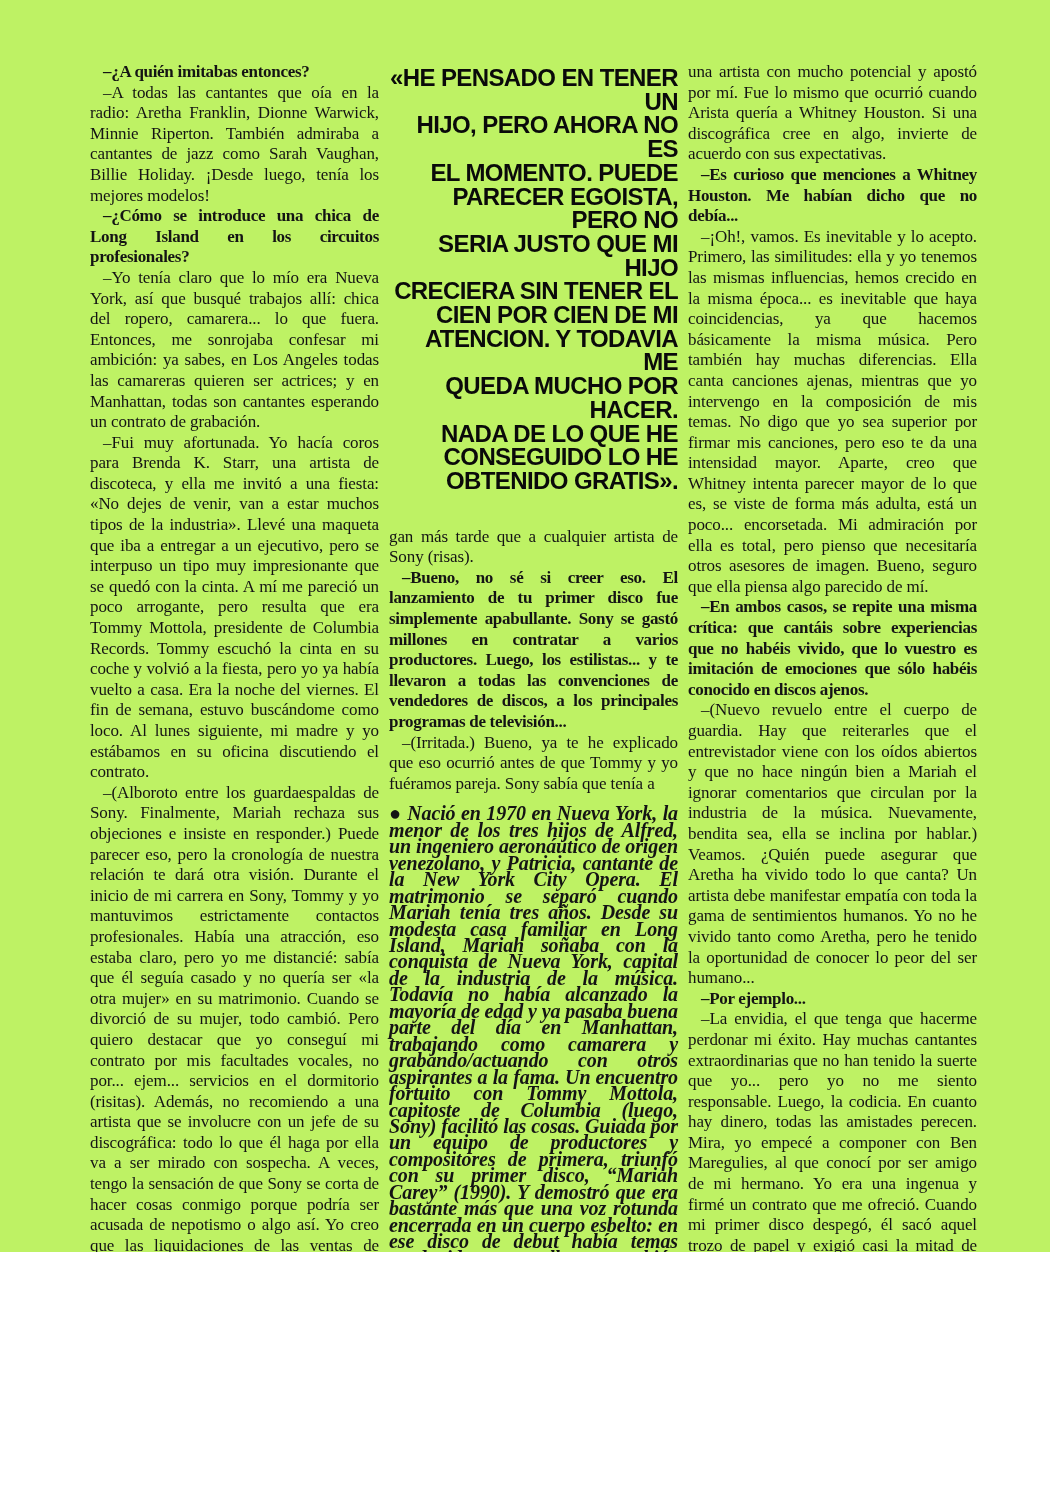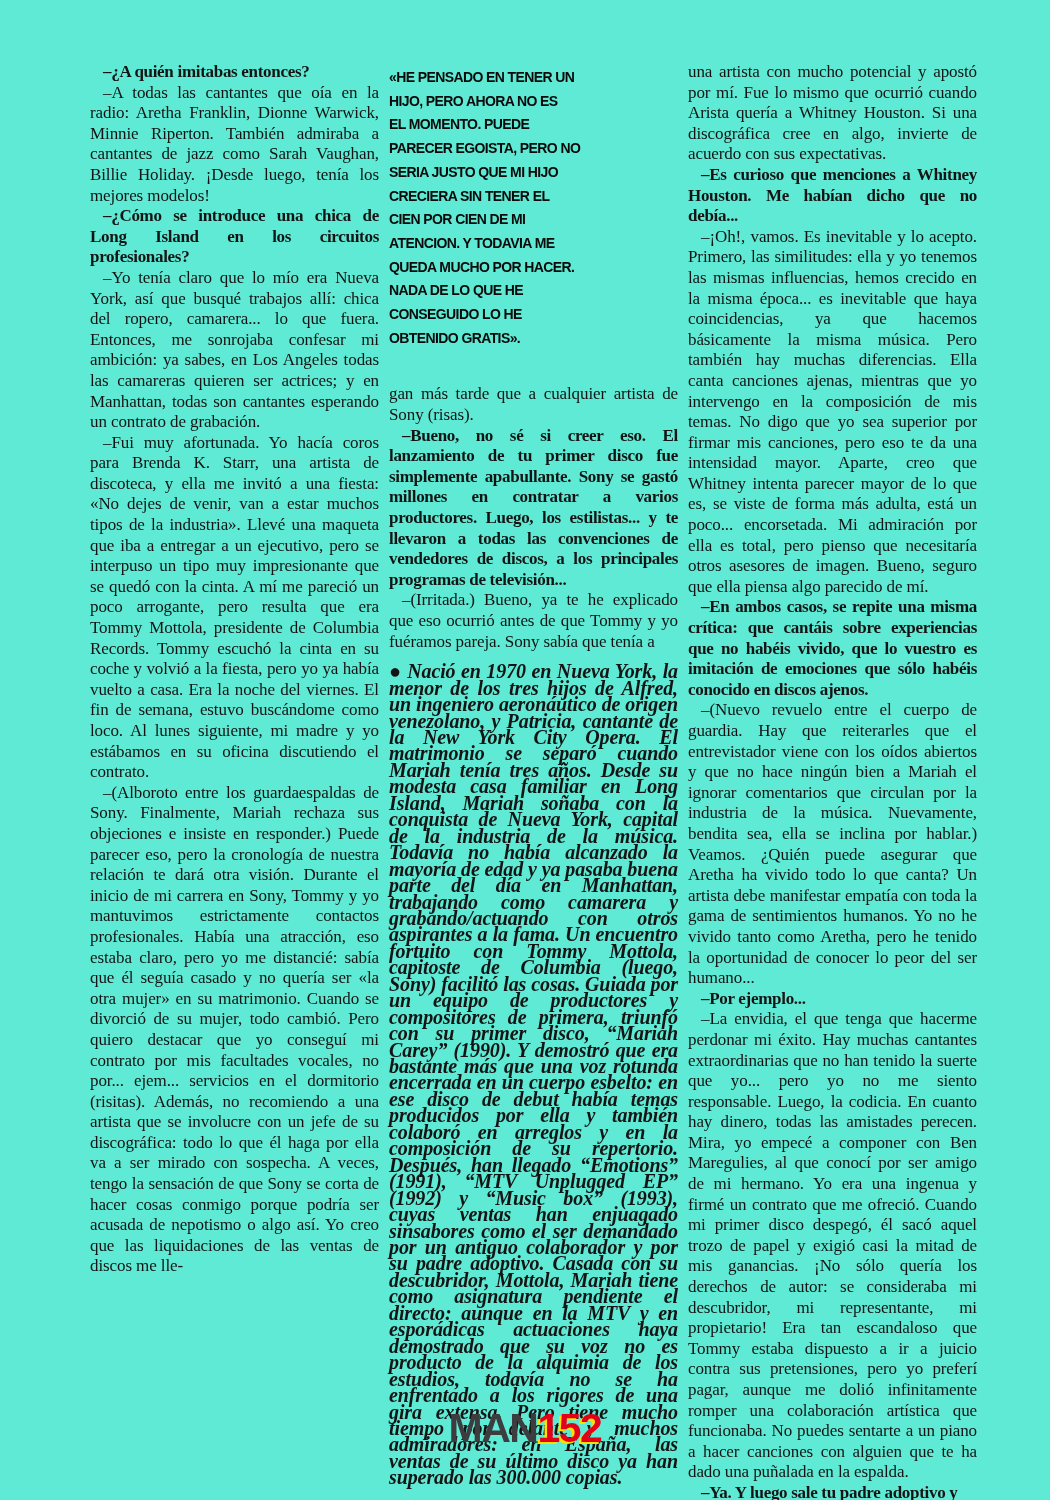--- a/index.html
+++ b/index.html
@@ -3,22 +3,22 @@
 <meta charset="utf-8">
 <style>
   html, body {
     margin: 0;
     padding: 0;
     background: #ffffff;
   }
   .page {
     position: relative;
     width: 1050px;
-    height: 1500px;
-    background: #5eead4;
+    height: 1252px;
+    background: #bef264;
     overflow: hidden;
     font-family: "Liberation Serif", serif;
     color: #141414;
   }
   .columns {
     position: absolute;
     left: 90px;
     top: 62px;
     width: 888px;
     display: flex;
@@ -42,24 +42,24 @@
   }
   .blk.answer {
     text-indent: 13px;
   }
   .blk.cont {
     text-indent: 0;
   }
   .blk.pullquote {
     font-family: "Liberation Sans", sans-serif;
     font-weight: 800;
-    font-size: 14px;
+    font-size: 24px;
     line-height: 23.7px;
     letter-spacing: -0.6px;
-    text-align: left;
+    text-align: right;
     text-indent: 0;
     white-space: pre-line;
     margin: 4px 0 34px 0;
     color: #0a0a0a;
   }
   .blk.bio {
     font-weight: bold;
     font-style: italic;
     font-size: 20px;
     line-height: 16.45px;

